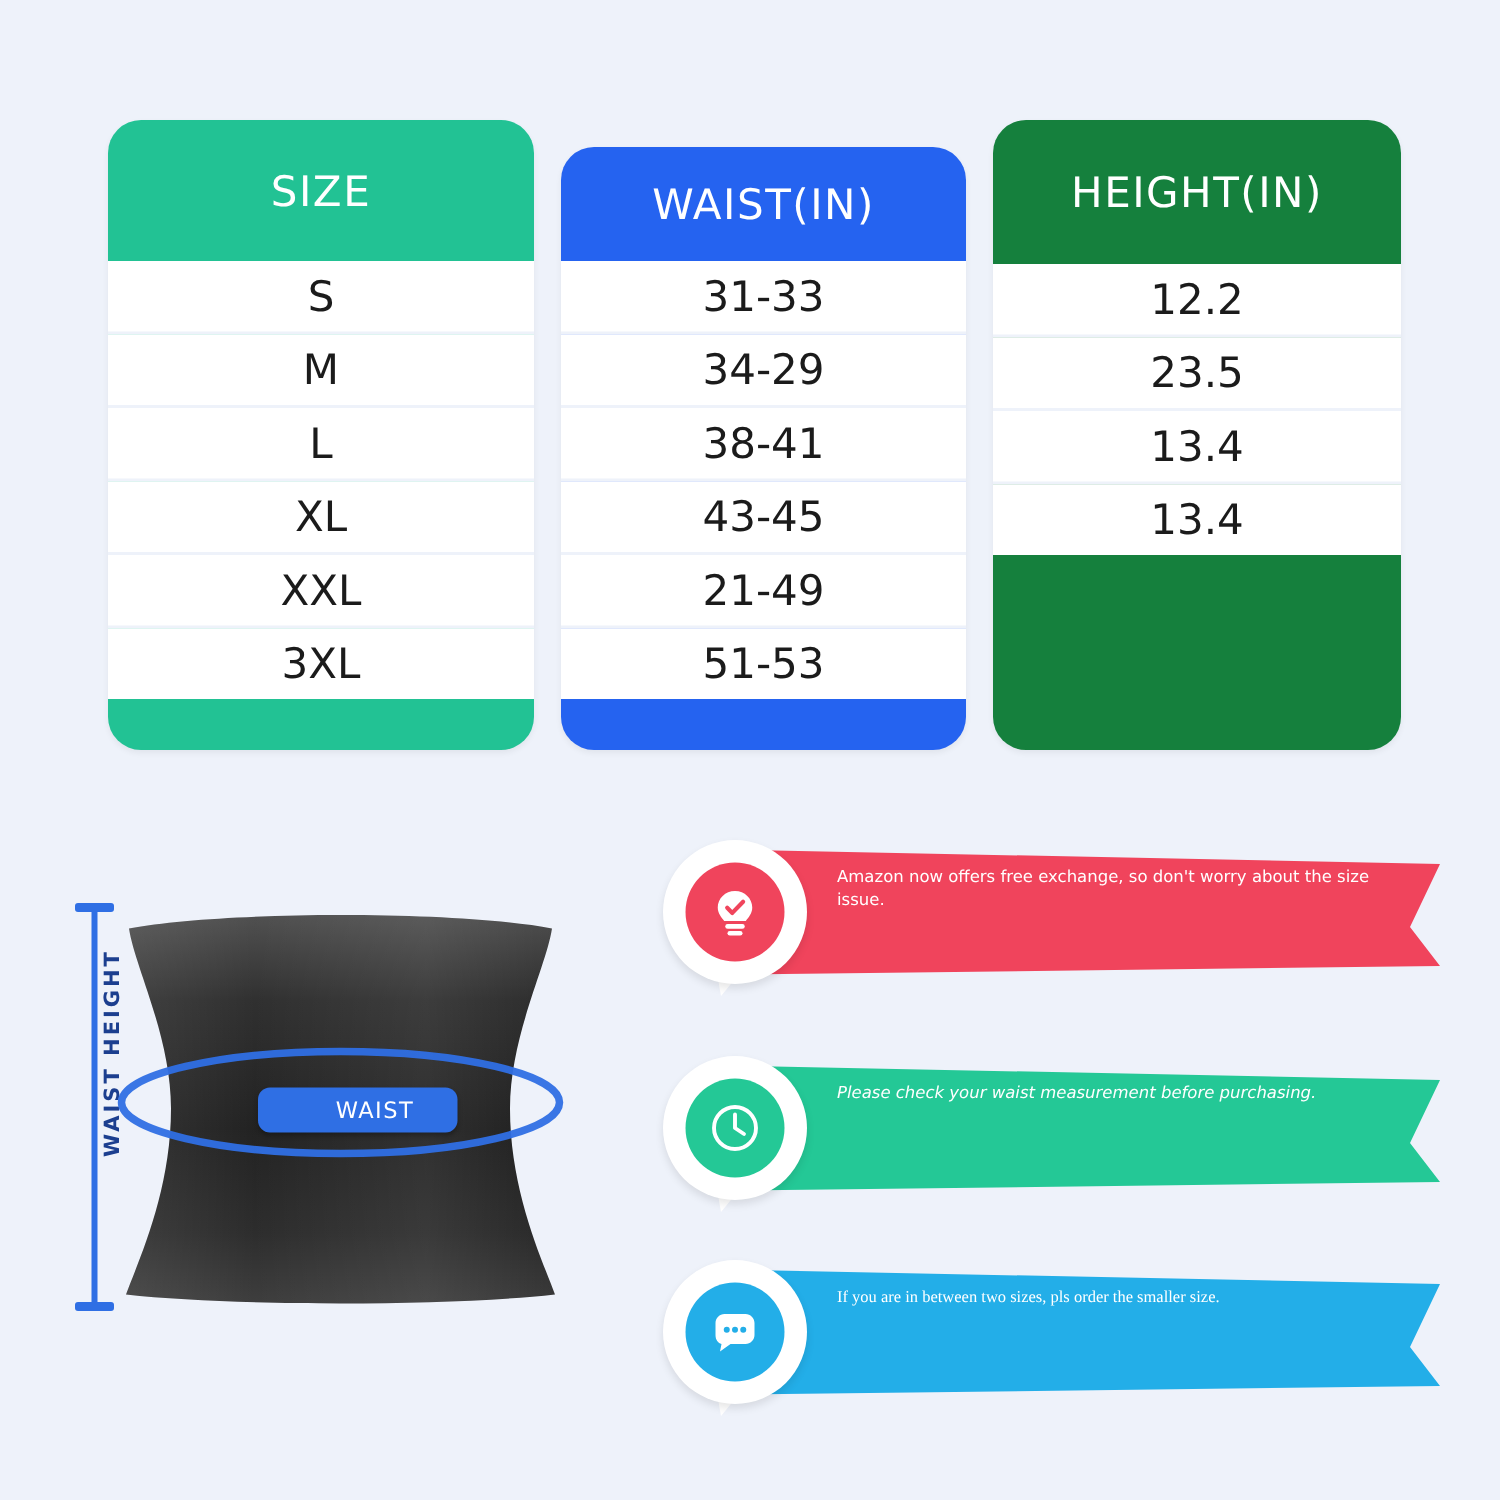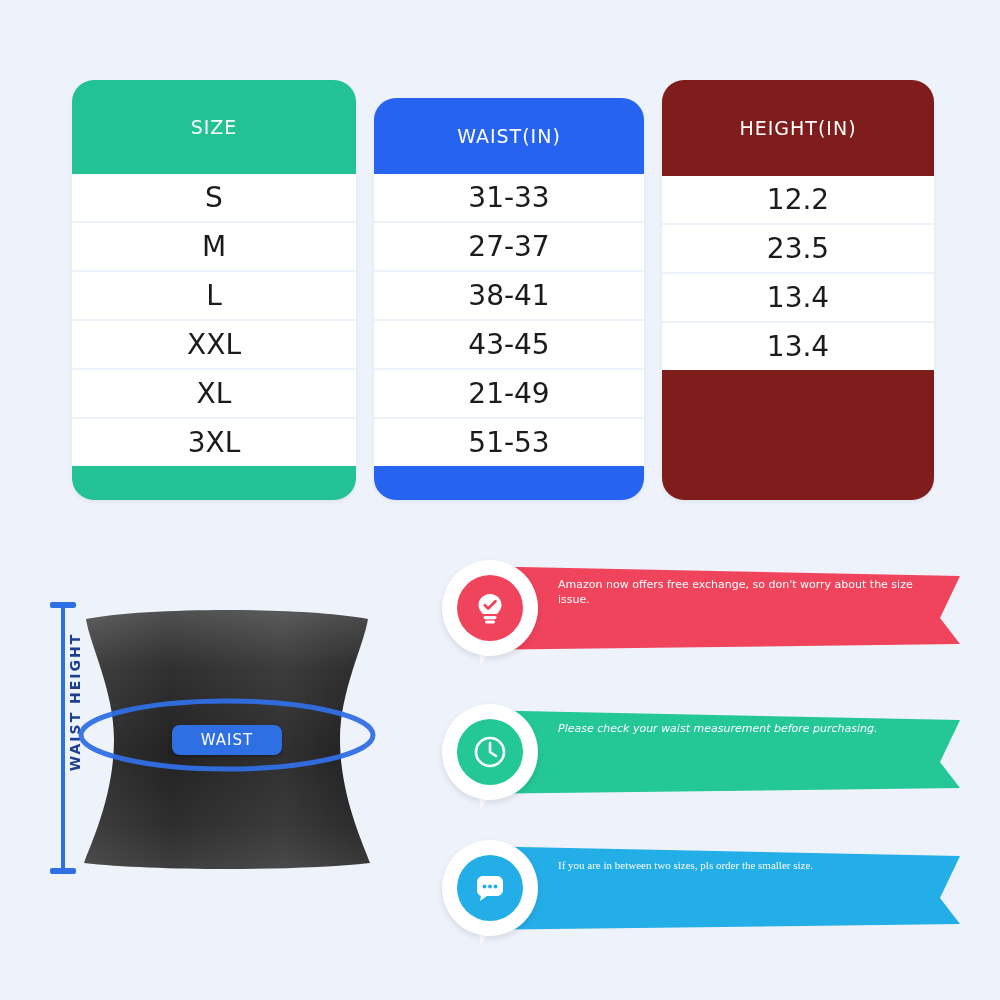--- a/index.html
+++ b/index.html
@@ -28,29 +28,29 @@
   .chart-col {
     flex: 0 0 auto;
     border-radius: 22px;
     overflow: hidden;
     display: flex;
     flex-direction: column;
     box-shadow: 0 2px 4px rgba(0,0,0,0.06);
   }
   .col-size   { width: 284px; background: #22c294; }
   .col-waist  { width: 270px; background: #2563f0; margin-top: 18px; }
-  .col-height { width: 272px; background: #7f1d1d; }
+  .col-height { width: 272px; background: #15803d; }
 
   .col-header {
     height: 96px;
     display: flex;
     align-items: center;
     justify-content: center;
     color: #ffffff;
-    font-size: 19px;
+    font-size: 28px;
     letter-spacing: 1px;
     font-family: "DejaVu Sans", sans-serif;
   }
   .col-body {
     flex: 1;
     display: flex;
     flex-direction: column;
     padding-bottom: 34px;
   }
   .cell {
@@ -89,20 +89,21 @@
     height: 30px;
     background: #2f6fe4;
     border-radius: 8px;
     color: #fff;
     font-size: 15px;
     letter-spacing: 1px;
     display: flex;
     align-items: center;
     justify-content: center;
     box-shadow: 0 2px 3px rgba(0,0,0,0.25);
+    padding-left: 23px;
   }
   .height-bar {
     position: absolute;
     left: 30px;
     top: 42px;
     width: 26px;
     height: 272px;
   }
   .height-bar .bar-line {
     position: absolute;
@@ -205,31 +206,31 @@
 <body>
 
 <div id="size-chart">
 
   <div class="chart-col col-size">
     <div class="col-header">SIZE</div>
     <div class="col-body">
       <div class="cell">S</div>
       <div class="cell">M</div>
       <div class="cell">L</div>
+      <div class="cell">XL</div>
       <div class="cell">XXL</div>
-      <div class="cell">XL</div>
       <div class="cell">3XL</div>
     </div>
   </div>
 
   <div class="chart-col col-waist">
     <div class="col-header">WAIST(IN)</div>
     <div class="col-body">
       <div class="cell">31-33</div>
-      <div class="cell">27-37</div>
+      <div class="cell">34-29</div>
       <div class="cell">38-41</div>
       <div class="cell">43-45</div>
       <div class="cell">21-49</div>
       <div class="cell">51-53</div>
     </div>
   </div>
 
   <div class="chart-col col-height">
     <div class="col-header">HEIGHT(IN)</div>
     <div class="col-body">

